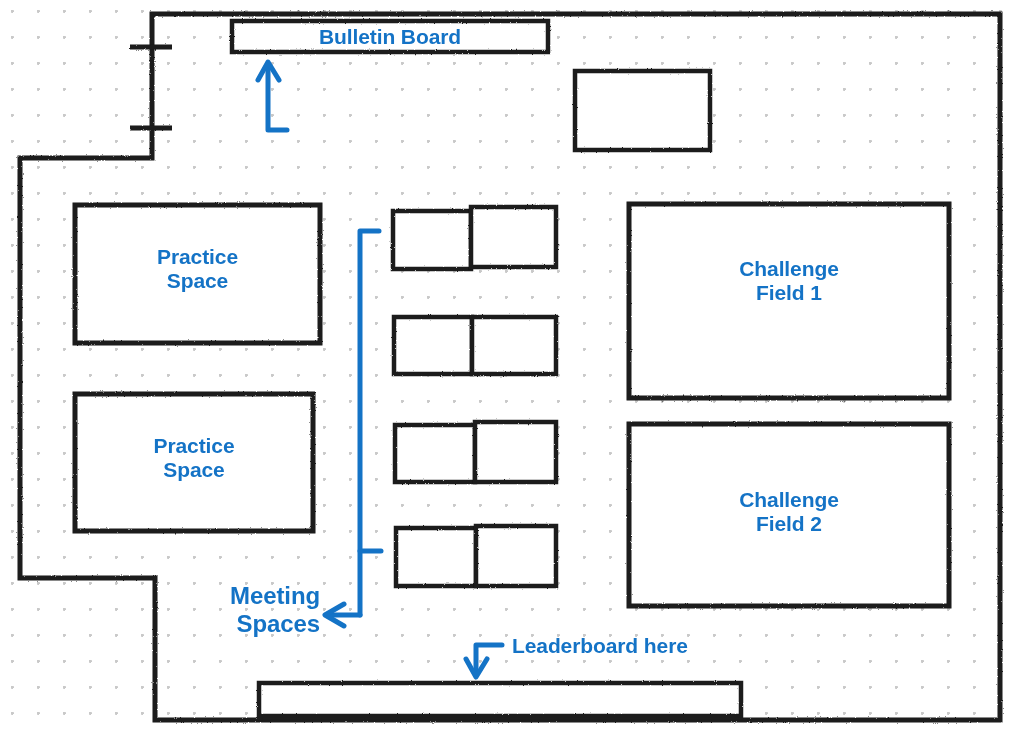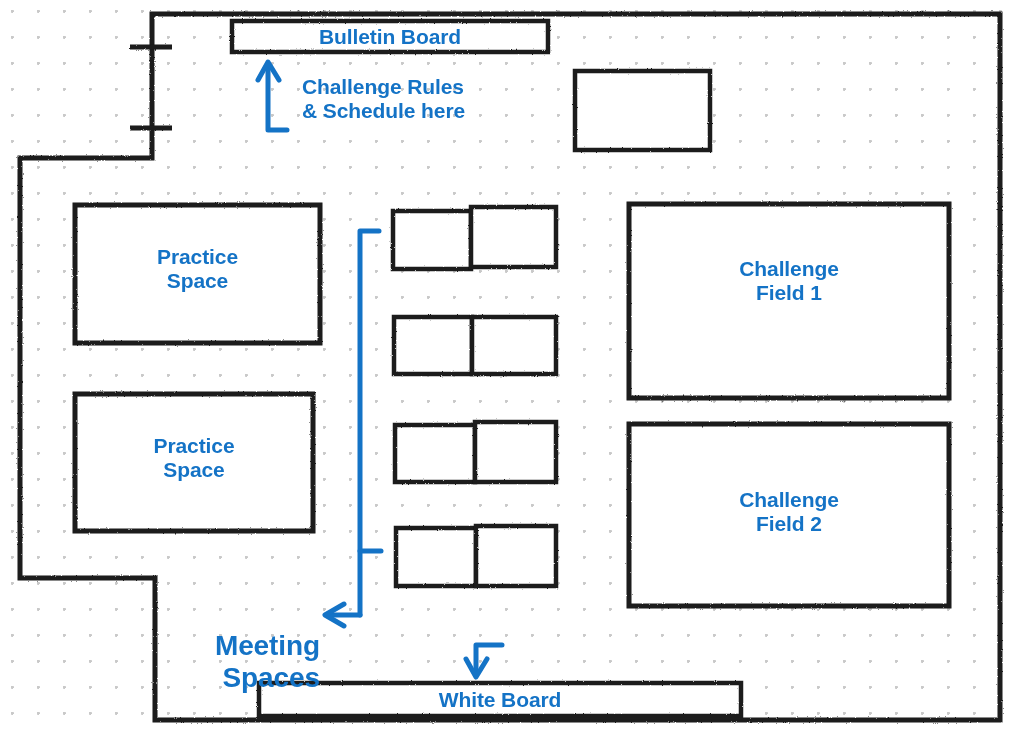--- a/index.html
+++ b/index.html
@@ -32,21 +32,21 @@
     color:#1473c6;
     font-weight:bold;
     line-height:1.16;
     text-align:center;
     white-space:pre-line;
     letter-spacing:-0.1px;
   }
   .lbl-room{font-size:21px;}
   .lbl-board{font-size:21px;}
   .lbl-note{font-size:21px;text-align:left;}
-  .lbl-note-r{font-size:28px;text-align:right;margin-top:48px;}
+  .lbl-note-r{font-size:24px;text-align:right;}
 </style>
 </head>
 <body>
 
 <div id="plan-root">
 
   <div class="dot-grid"></div>
 
   <svg class="layer" viewBox="0 0 1018 736">
     <defs>
@@ -121,35 +121,33 @@
     </g>
 
     <g>
       <path d="M 502 645 L 476 645 L 476 673" fill="none" stroke="#1473c6" stroke-width="5" stroke-linecap="round" stroke-linejoin="round"></path>
       <path d="M 466 659 L 476 677 L 487 659" fill="none" stroke="#1473c6" stroke-width="5" stroke-linecap="round" stroke-linejoin="round"></path>
     </g>
   </svg>
 
   <div class="lbl lbl-board" style="left:232px;top:25px;width:316px;">Bulletin Board</div>
 
-  <div class="lbl lbl-note" style="left:302px;top:75px;width:230px;">Challenge Rules
-&amp; Schedule here</div>
 
 
   <div class="lbl lbl-room" style="left:75px;top:245px;width:245px;">Practice
 Space</div>
 
   <div class="lbl lbl-room" style="left:75px;top:434px;width:238px;">Practice
 Space</div>
 
   <div class="lbl lbl-room" style="left:629px;top:257px;width:320px;">Challenge
 Field 1</div>
 
   <div class="lbl lbl-room" style="left:629px;top:488px;width:320px;">Challenge
 Field 2</div>
 
   <div class="lbl lbl-note-r" style="left:135px;top:582px;width:185px;">Meeting
 Spaces</div>
 
+  <div class="lbl lbl-note" style="left:512px;top:634px;width:260px;">Leaderboard here</div>
 
-  <div class="lbl lbl-board" style="left:259px;top:688px;width:482px;">White Board</div>
 
 </div>
 
 </body></html>

